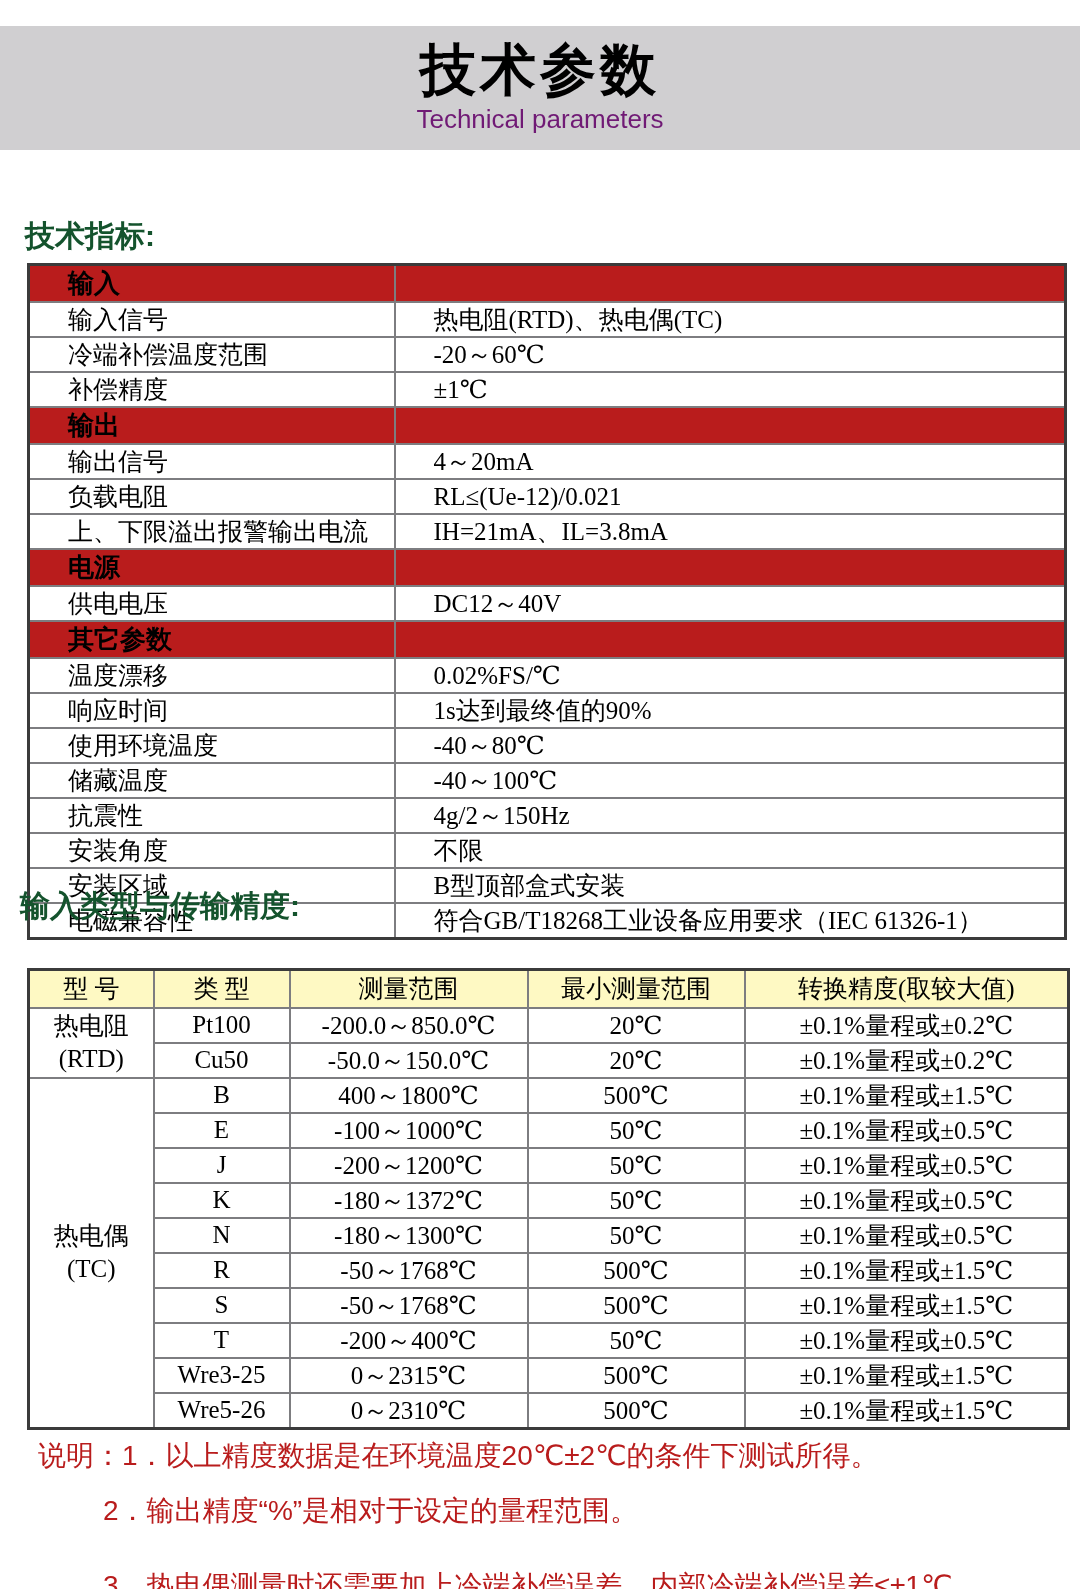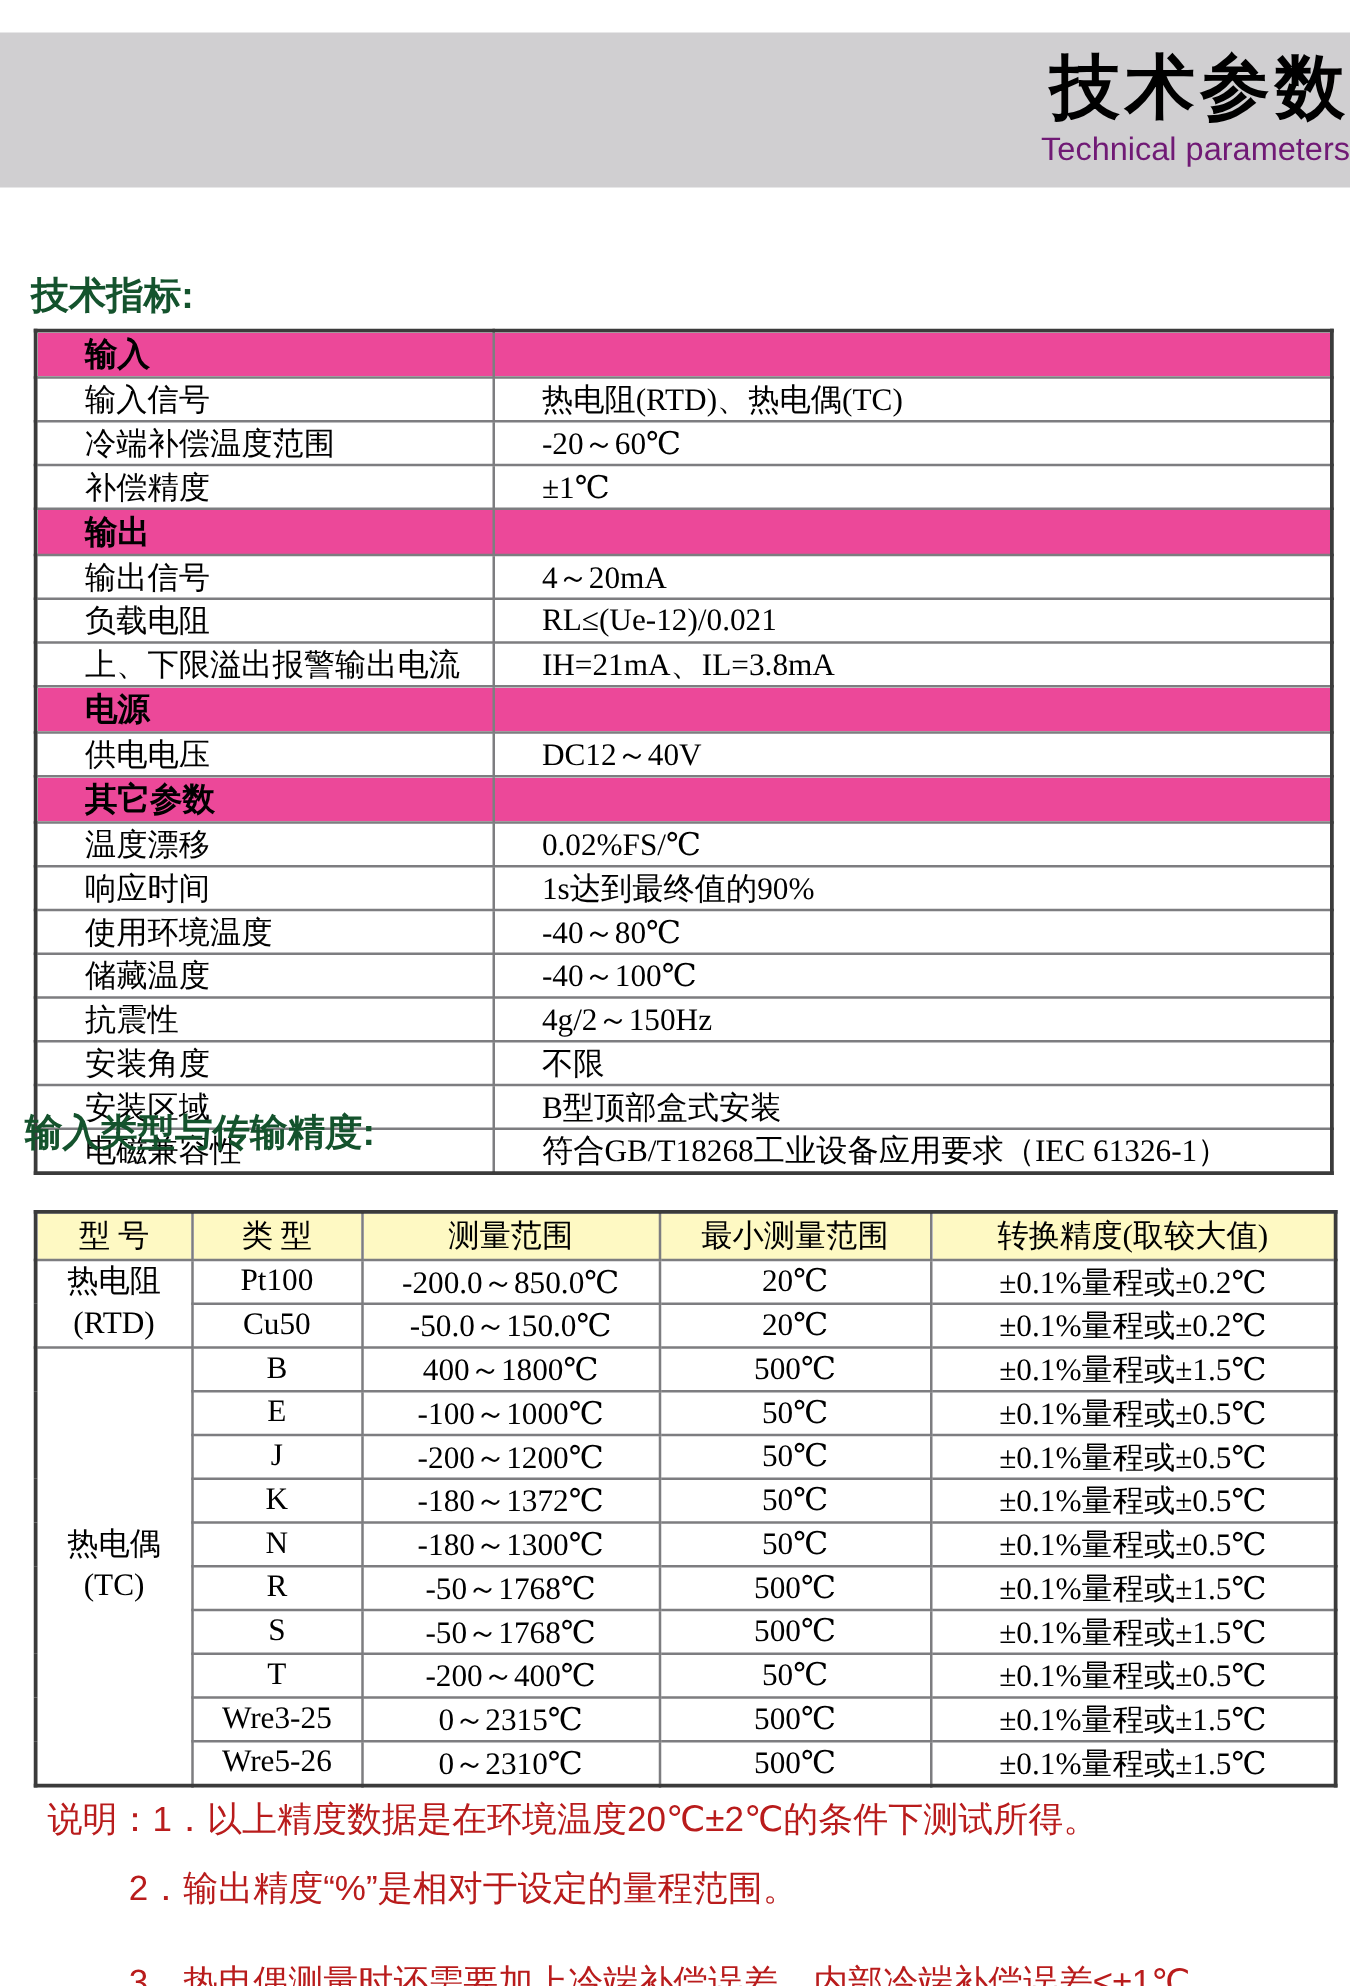--- a/index.html
+++ b/index.html
@@ -4,21 +4,21 @@
 <style>
   html,body{margin:0;padding:0;}
   body{
     width:1080px;height:1589px;background:#ffffff;position:relative;
     font-family:"Liberation Sans","DejaVu Sans",sans-serif;color:#000;
     overflow:hidden;
   }
   .band{
     position:absolute;left:0;top:26px;width:1080px;height:124px;
     background:#d0cfd1;display:flex;flex-direction:column;
-    align-items:flex-end;justify-content:center;
+    align-items:center;justify-content:center;
   }
   .band .title{font-size:56px;font-weight:700;line-height:1;letter-spacing:4px;}
   .band .subtitle{font-size:26px;font-weight:400;color:#701a75;margin-top:6px;letter-spacing:0px;}
   .sec-heading{
     position:absolute;font-size:30px;font-weight:700;color:#14532d;
     white-space:nowrap;
   }
   #h-spec{left:25px;top:216px;}
   #h-acc{left:20px;top:886px;}
   table{
@@ -27,21 +27,21 @@
     font-size:25px;color:#000;
   }
   table.spec{position:absolute;left:27px;top:263px;width:1040px;}
   table.acc{position:absolute;left:27px;top:968px;width:1040px;text-align:center;}
   table.spec,table.acc{border:3px solid #3b3b3b;}
   td,th{border:2px solid #7d7d80;padding:0;font-weight:normal;overflow:hidden;white-space:nowrap;}
   table.spec tr{height:30px;}
   table.spec td.label{padding-left:38px;}
   table.spec td.value{padding-left:38px;}
   table.spec tr.section td{
-    background:#ec4899;
+    background:#b91c1c;
     font-family:"Liberation Sans","DejaVu Sans",sans-serif;
     font-weight:700;font-size:26px;
   }
   table.acc thead tr{height:38px;}
   table.acc thead th{background:#fef9c3;}
   table.acc tbody tr{height:34px;}
   td.model-cell{line-height:1.3;}
   .notes-line{
     position:absolute;font-size:28px;font-weight:500;
     font-family:"Liberation Sans","DejaVu Sans",sans-serif;

